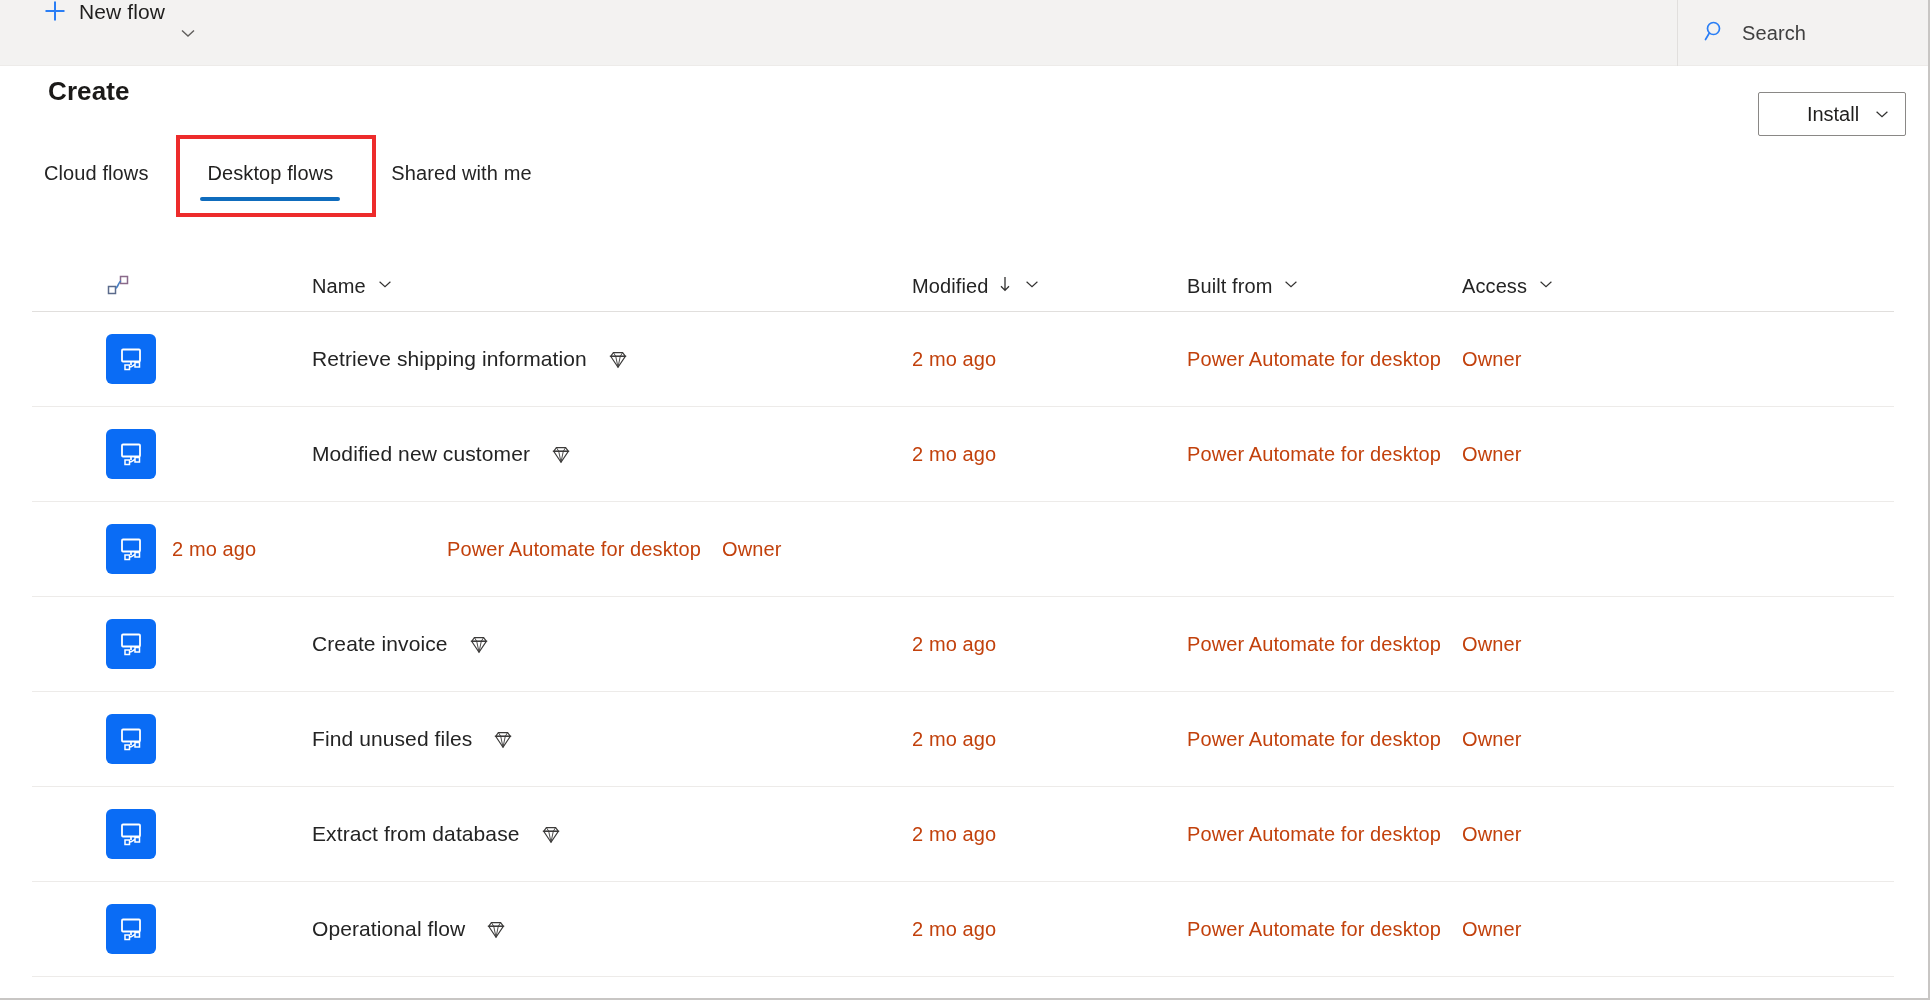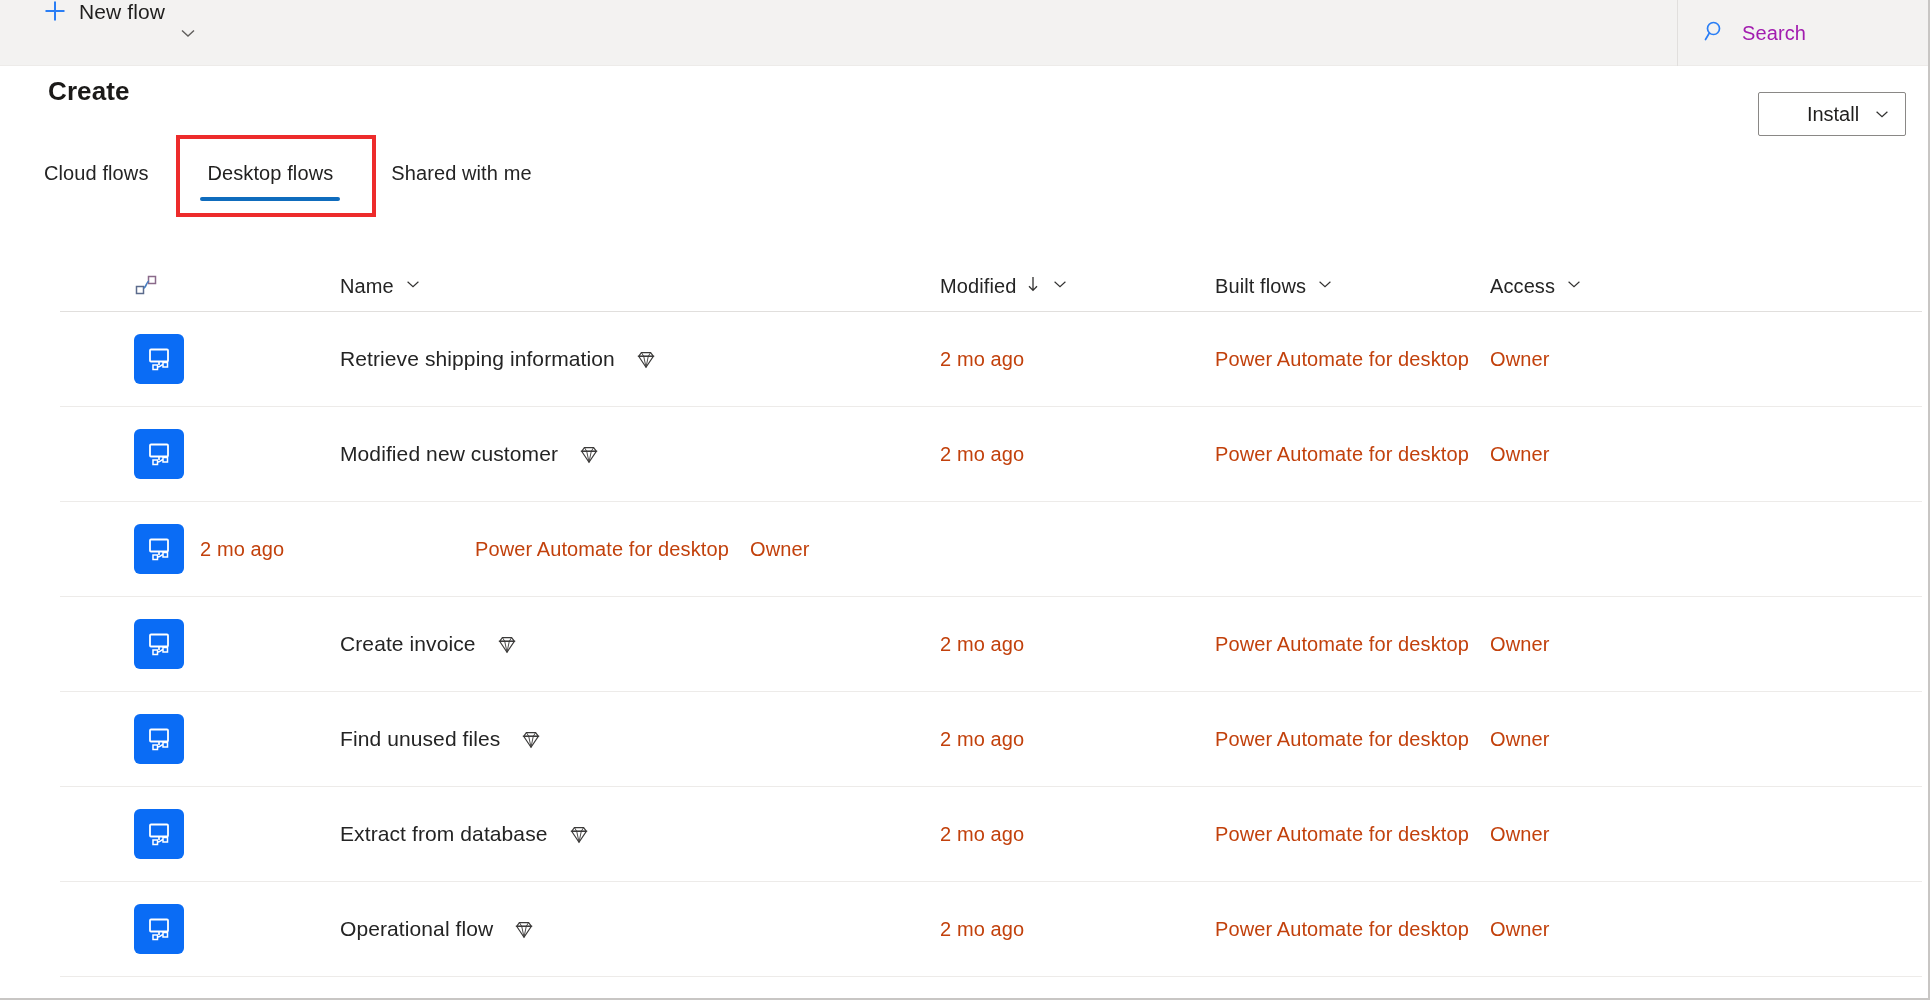--- a/index.html
+++ b/index.html
@@ -87,21 +87,21 @@
     display: flex;
     align-items: center;
     gap: 15px;
     height: 66px;
     padding: 0 0 0 25px;
     width: 225px;
     cursor: text;
   }
   .search-placeholder {
     font-size: 20px;
-    color: #a21caf;
+    color: #404040;
     letter-spacing: .1px;
   }
 
   
   .page-title {
     position: absolute;
     top: 76px;
     left: 48px;
     font-size: 26px;
     font-weight: bold;
@@ -175,21 +175,21 @@
     height: 82px;
     border: 4px solid #ed2b2b;
     box-sizing: border-box;
     pointer-events: none;
   }
 
   
   .table {
     position: absolute;
     top: 262px;
-    left: 60px;
+    left: 32px;
     width: 1862px;
   }
   .row {
     display: flex;
     align-items: center;
     box-sizing: border-box;
     border-bottom: 1px solid #edebe9;
   }
   .head-row {
     height: 50px;
@@ -332,21 +332,21 @@
           </span>
           <span>
             <svg width="18" height="18" viewBox="0 0 20 20">
                 <path d="M4 7.5 L10 13 L16 7.5" stroke="#323130" stroke-width="1.3" fill="none"></path>
               </svg>
           </span>
         </div>
       </div>
       <div class="c-built">
         <div class="hcell">
-          <span>Built flows</span>
+          <span>Built from</span>
           <span>
             <svg width="18" height="18" viewBox="0 0 20 20">
                 <path d="M4 7.5 L10 13 L16 7.5" stroke="#323130" stroke-width="1.3" fill="none"></path>
               </svg>
           </span>
         </div>
       </div>
       <div class="c-access">
         <div class="hcell">
           <span>Access</span>

